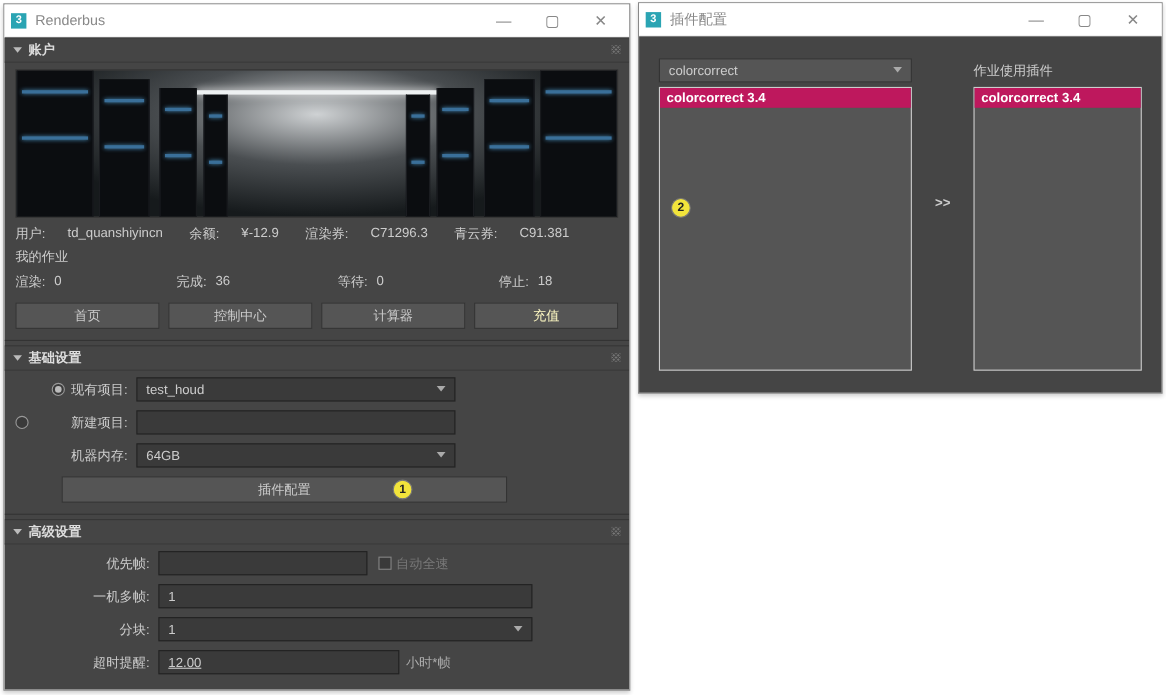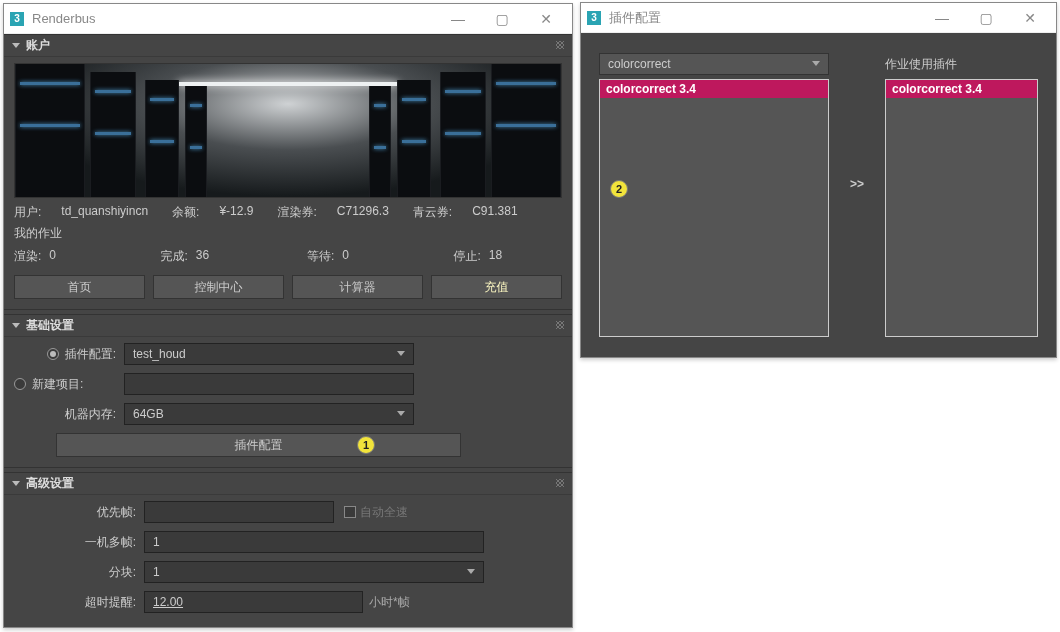--- a/index.html
+++ b/index.html
@@ -363,29 +363,29 @@
 
     <div class="section">
       <div class="sec-header">
         <span>基础设置</span>
         <span class="grip"></span>
       </div>
       <div class="sec-body">
         <div class="form-row">
           <div class="label" style="display:flex;align-items:center;justify-content:flex-end;">
             <span class="radio selected"></span>
-            <span>插件配置:</span>
+            <span>现有项目:</span>
           </div>
           <div class="select" style="width:290px;">
             <span>test_houd</span>
             <span class="caret"></span>
           </div>
         </div>
         <div class="form-row">
-          <div class="label" style="display:flex;align-items:center;justify-content:flex-start;">
+          <div class="label" style="display:flex;align-items:center;justify-content:space-between;">
             <span class="radio"></span>
             <span>新建项目:</span>
           </div>
           <div class="text-input" style="width:290px;"></div>
         </div>
         <div class="form-row">
           <div class="label">机器内存:</div>
           <div class="select" style="width:290px;">
             <span>64GB</span>
             <span class="caret"></span>

